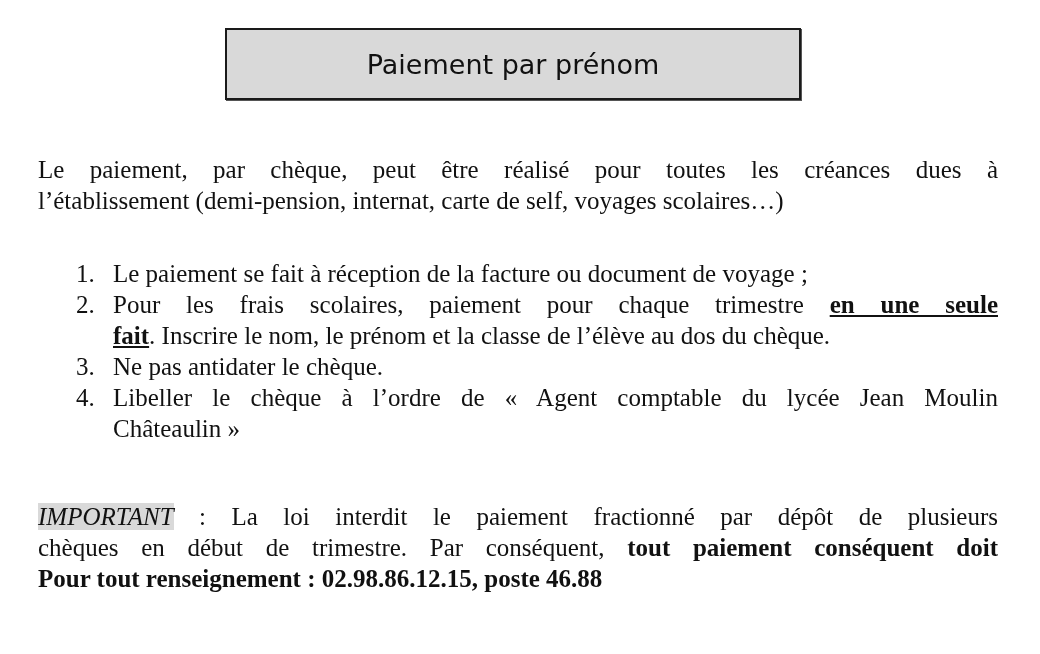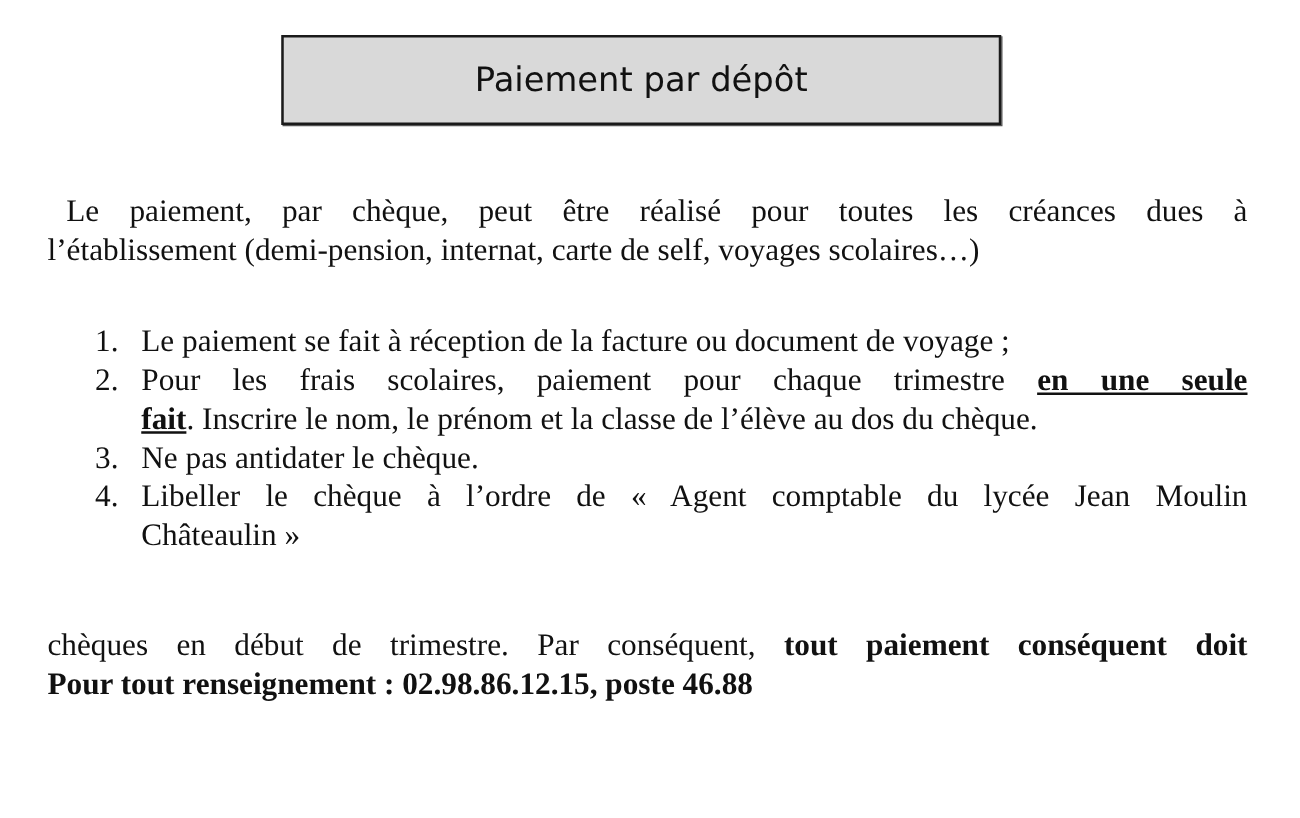--- a/index.html
+++ b/index.html
@@ -15,41 +15,41 @@
   }
   .title-text {
     font-family: "DejaVu Sans", sans-serif; font-size: 27px; color: #111;
     letter-spacing: 0px;
   }
   .serif { font-family: "Liberation Serif", serif; font-size: 25px; line-height: 31px; }
   .intro {
     position: absolute; left: 38px; top: 154px; width: 960px;
     text-align: justify; text-align-last: left;
   }
-  .intro .l1 { display: block; text-align: justify; text-align-last: justify; margin-left: 15px; }
+  .intro .l1 { display: block; text-align: justify; text-align-last: justify; }
   .list {
     position: absolute; left: 76px; top: 258px; width: 922px; margin: 0; padding: 0;
     list-style: none;
   }
   .list li { position: relative; padding-left: 37px; }
   .list li .num { position: absolute; left: 0; top: 0; }
   .list li .txt { display: block; text-align: justify; }
   .just-line { display: block; text-align: justify; text-align-last: justify; }
   .u-b { font-weight: bold; text-decoration: underline; }
   .imp {
     position: absolute; left: 38px; top: 501px; width: 960px;
   }
   .imp .lbl { font-style: italic; background: #d9d9d9; }
   .b { font-weight: bold; }
 </style>
 </head>
 <body>
 
 <div class="title-box">
-  <span class="title-text">Paiement par dépôt</span>
+  <span class="title-text">Paiement par prénom</span>
 </div>
 
 <div class="intro serif">
   <span class="l1">Le paiement, par chèque, peut être réalisé pour toutes les créances dues à</span>
   <span>l’établissement (demi-pension, internat, carte de self, voyages scolaires…)</span>
 </div>
 
 <ol class="list serif">
   <li>
     <span class="num">1.</span>
@@ -65,15 +65,16 @@
     <span class="txt">Ne pas antidater le chèque.</span>
   </li>
   <li>
     <span class="num">4.</span>
     <span class="just-line">Libeller le chèque à l’ordre de « Agent comptable du lycée Jean Moulin</span>
     <span style="display:block">Châteaulin »</span>
   </li>
 </ol>
 
 <div class="imp serif">
+  <span class="just-line"><span class="lbl">IMPORTANT</span><span> : </span><span>La loi interdit le paiement fractionné par dépôt de plusieurs</span></span>
   <span class="just-line"><span>chèques en début de trimestre. Par conséquent, </span><span class="b">tout paiement conséquent doit</span></span>
   <span style="display:block" class="b">Pour tout renseignement : 02.98.86.12.15, poste 46.88</span>
 </div>
 
 </body></html>

